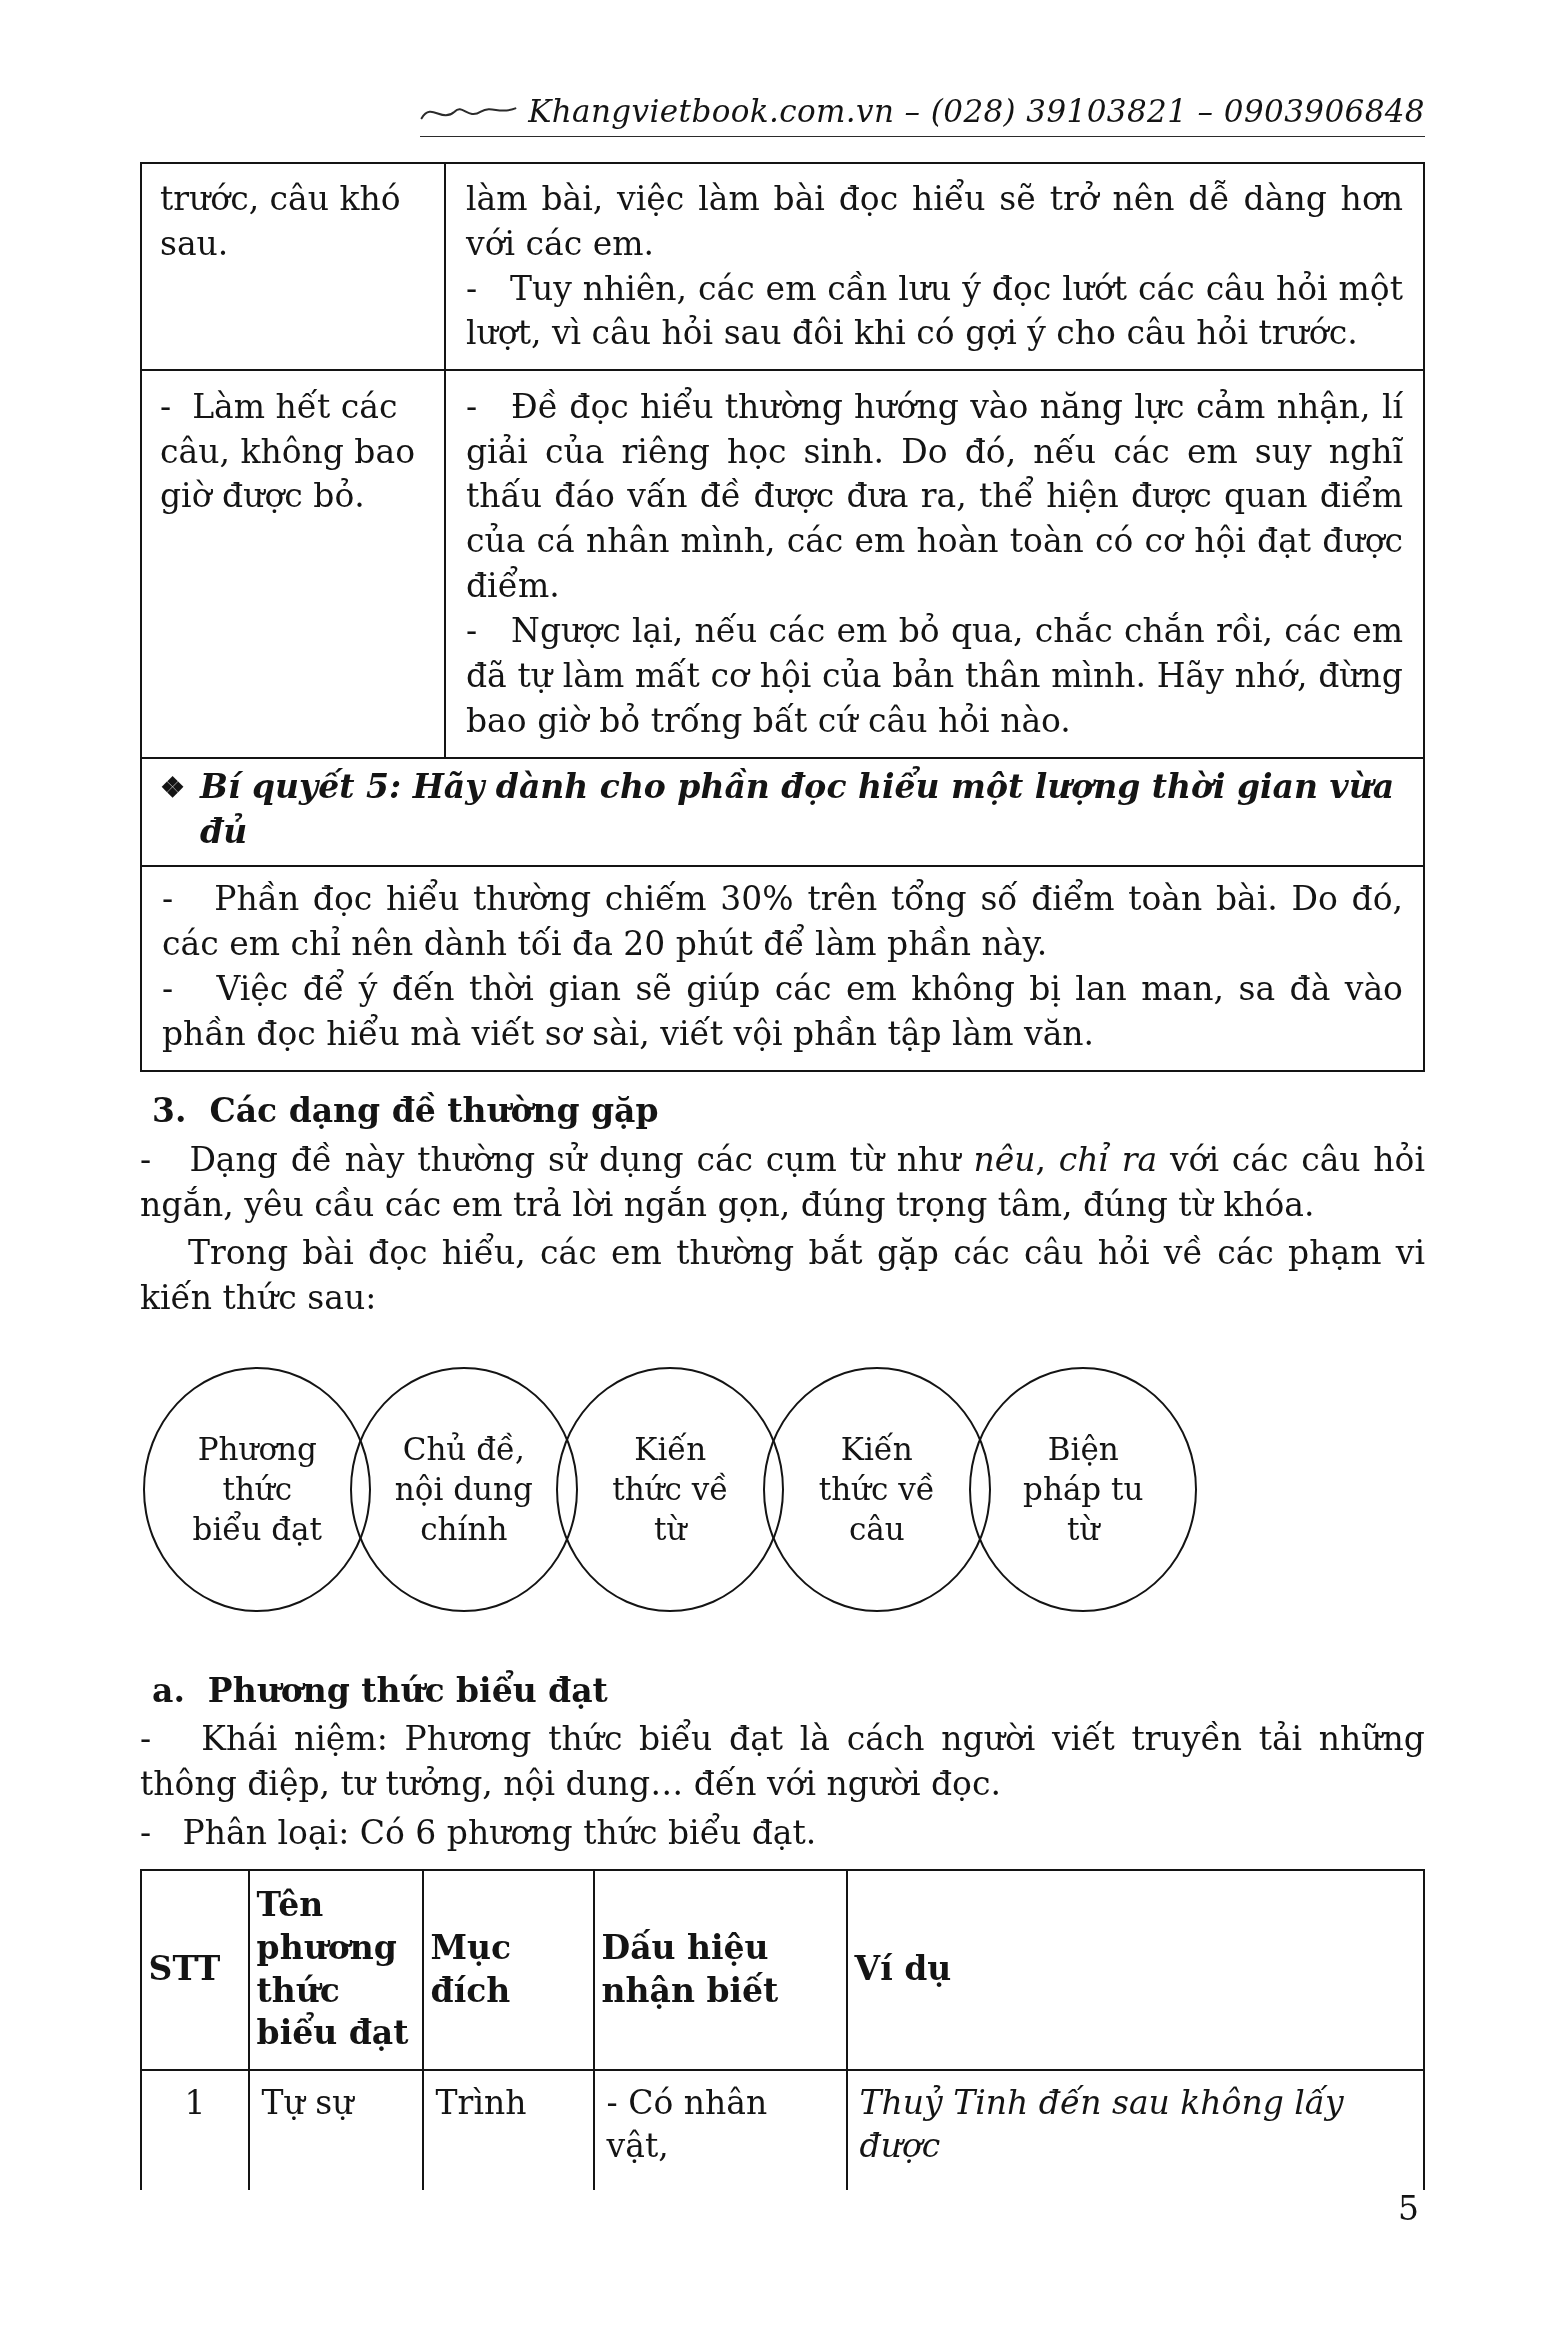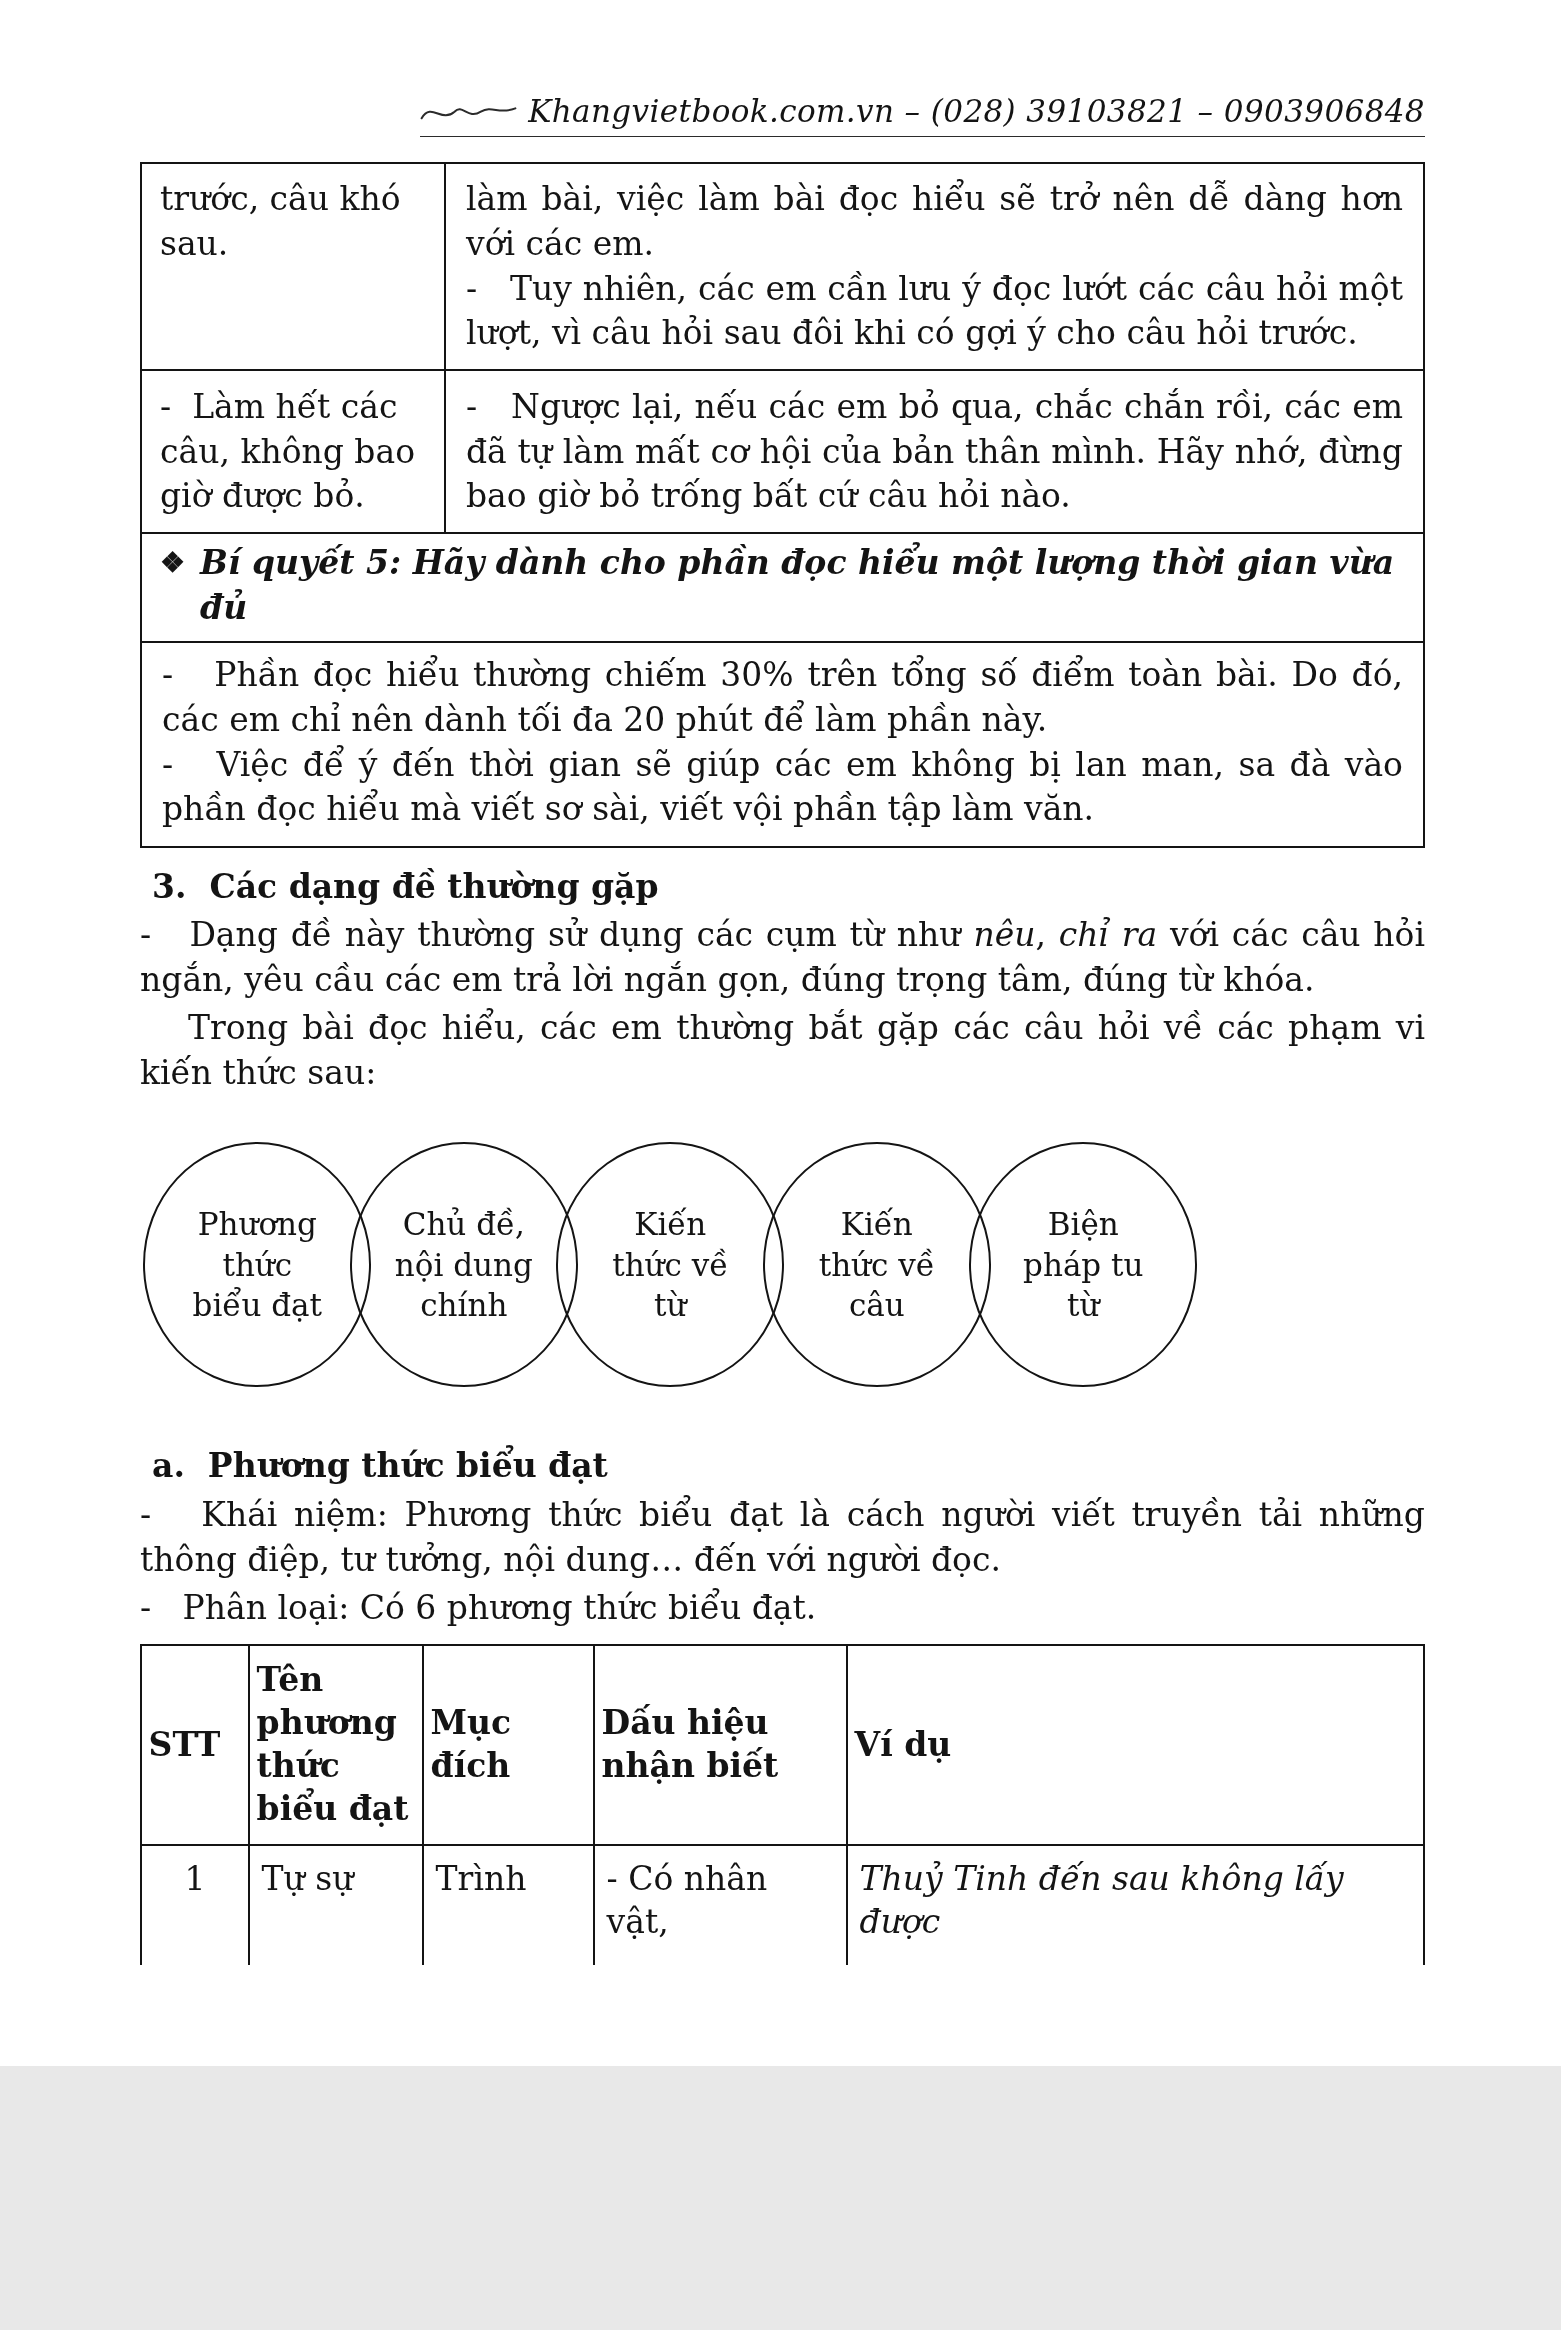--- a/index.html
+++ b/index.html
@@ -1,19 +1,19 @@
 <!DOCTYPE html>
 <html style="font-size:13.2px"><head>
 <meta charset="utf-8">
 <style>
   html,body { margin:0; padding:0; background:#e8e8e8; }
   .page {
     position: relative;
     width: 1561px;
-    height: 2066px;
+    height: 2330px;
     margin: 0 auto;
     background: #ffffff;
     color: #141414;
     font-family: "DejaVu Serif", "Liberation Serif", serif;
     box-sizing: border-box;
     padding: 93px 136px 0 140px;
     overflow: hidden;
   }
 
   
@@ -92,20 +92,21 @@
       <div class="tt-left">trước, câu khó sau.</div>
       <div class="tt-right">
         <p>làm bài, việc làm bài đọc hiểu sẽ trở nên dễ dàng hơn với các em.</p>
         <p>-&nbsp;&nbsp; Tuy nhiên, các em cần lưu ý đọc lướt các câu hỏi một lượt, vì câu hỏi sau đôi khi có gợi ý cho câu hỏi trước.</p>
       </div>
     </div>
 
     <div class="tt-row tt-two">
       <div class="tt-left">-&nbsp;&nbsp;Làm hết các câu, không bao giờ được bỏ.</div>
       <div class="tt-right">
+        <p>-&nbsp;&nbsp; Đề đọc hiểu thường hướng vào năng lực cảm nhận, lí giải của riêng học sinh. Do đó, nếu các em suy nghĩ thấu đáo vấn đề được đưa ra, thể hiện được quan điểm của cá nhân mình, các em hoàn toàn có cơ hội đạt được điểm.</p>
         <p>-&nbsp;&nbsp; Ngược lại, nếu các em bỏ qua, chắc chắn rồi, các em đã tự làm mất cơ hội của bản thân mình. Hãy nhớ, đừng bao giờ bỏ trống bất cứ câu hỏi nào.</p>
       </div>
     </div>
 
     <div class="tt-row tt-tip">
       <span class="tip-bullet">❖</span>
       <span>Bí quyết 5: Hãy dành cho phần đọc hiểu một lượng thời gian vừa đủ</span>
     </div>
 
     <div class="tt-row tt-bottom">

